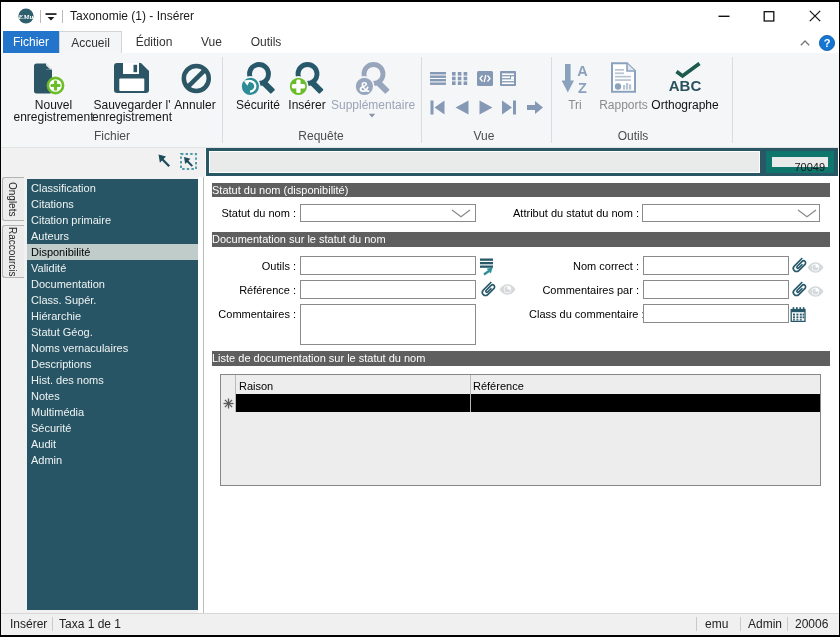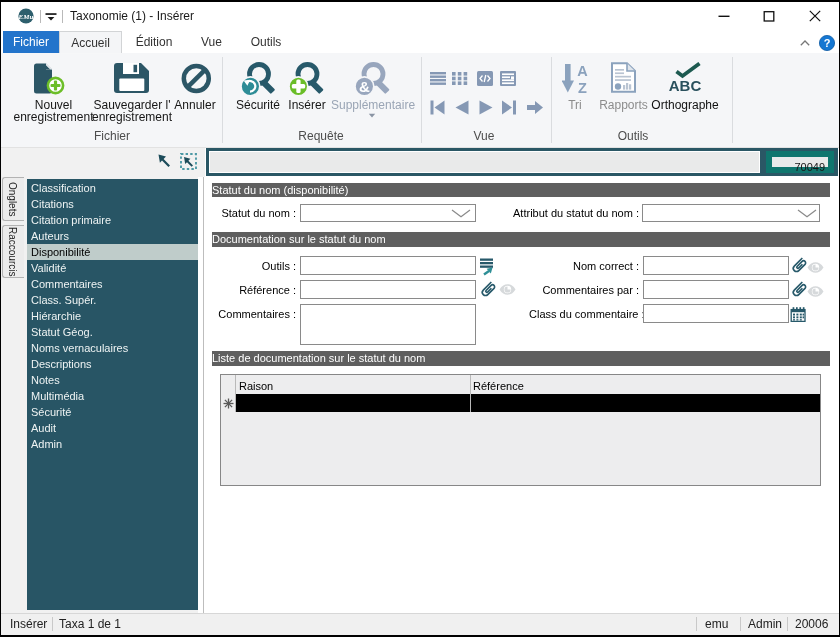--- a/index.html
+++ b/index.html
@@ -215,26 +215,27 @@
 <div class="a" style="left:4px;top:227px;width:17px;height:49px;writing-mode:vertical-rl;font-size:10px;color:#222;text-align:center;line-height:18px">Raccourcis</div>
 
 <div class="a" style="left:27px;top:179px;width:171px;height:431px;background:#285565">
  <div style="height:1px"></div>
  <div class="item">Classification</div>
  <div class="item">Citations</div>
  <div class="item">Citation primaire</div>
  <div class="item">Auteurs</div>
  <div class="item" style="background:#bfccca;color:#000">Disponibilité</div>
  <div class="item">Validité</div>
- <div class="item">Commentaires</div>
+ <div class="item">Documentation</div>
  <div class="item">Class. Supér.</div>
  <div class="item">Hiérarchie</div>
  <div class="item">Statut Géog.</div>
  <div class="item">Noms vernaculaires</div>
  <div class="item">Descriptions</div>
+ <div class="item">Hist. des noms</div>
  <div class="item">Notes</div>
  <div class="item">Multimédia</div>
  <div class="item">Sécurité</div>
  <div class="item">Audit</div>
  <div class="item">Admin</div>
 </div>
 
 <div class="a" style="left:206px;top:148px;width:633px;height:465px;background:#fff"></div>
 
 <div class="a" style="left:206px;top:148px;width:632px;height:28px;background:#2a5765"></div>

